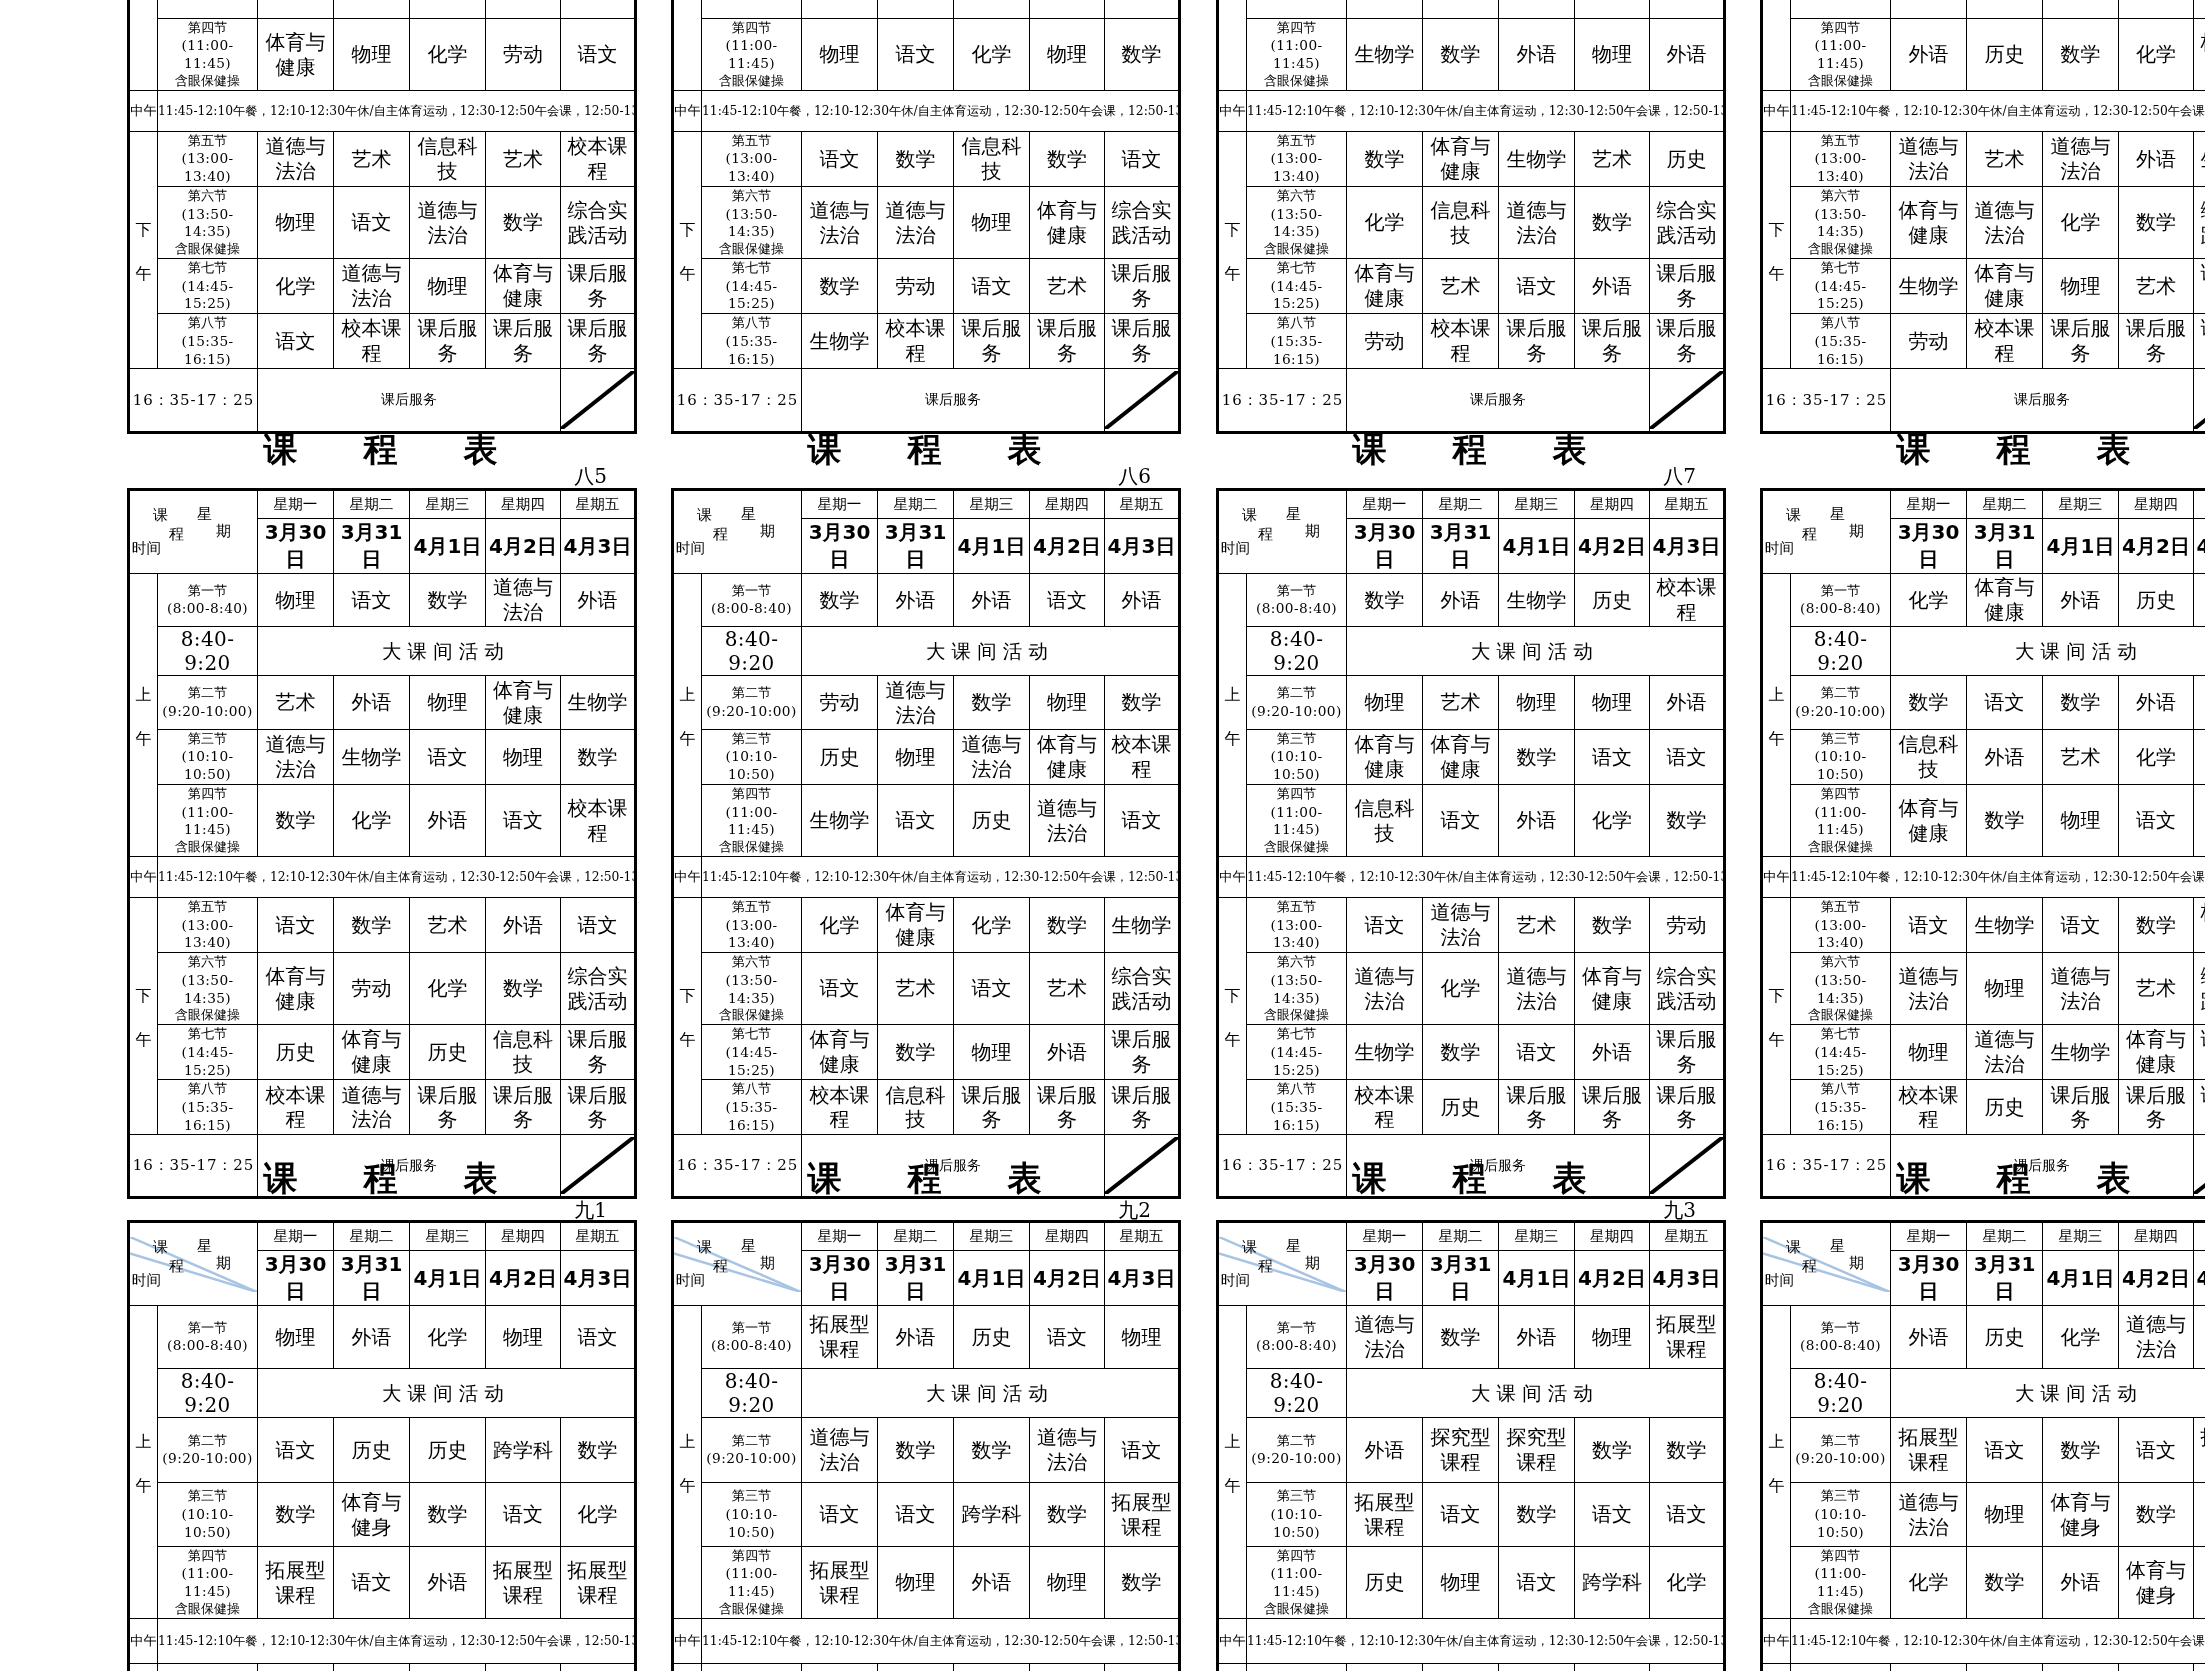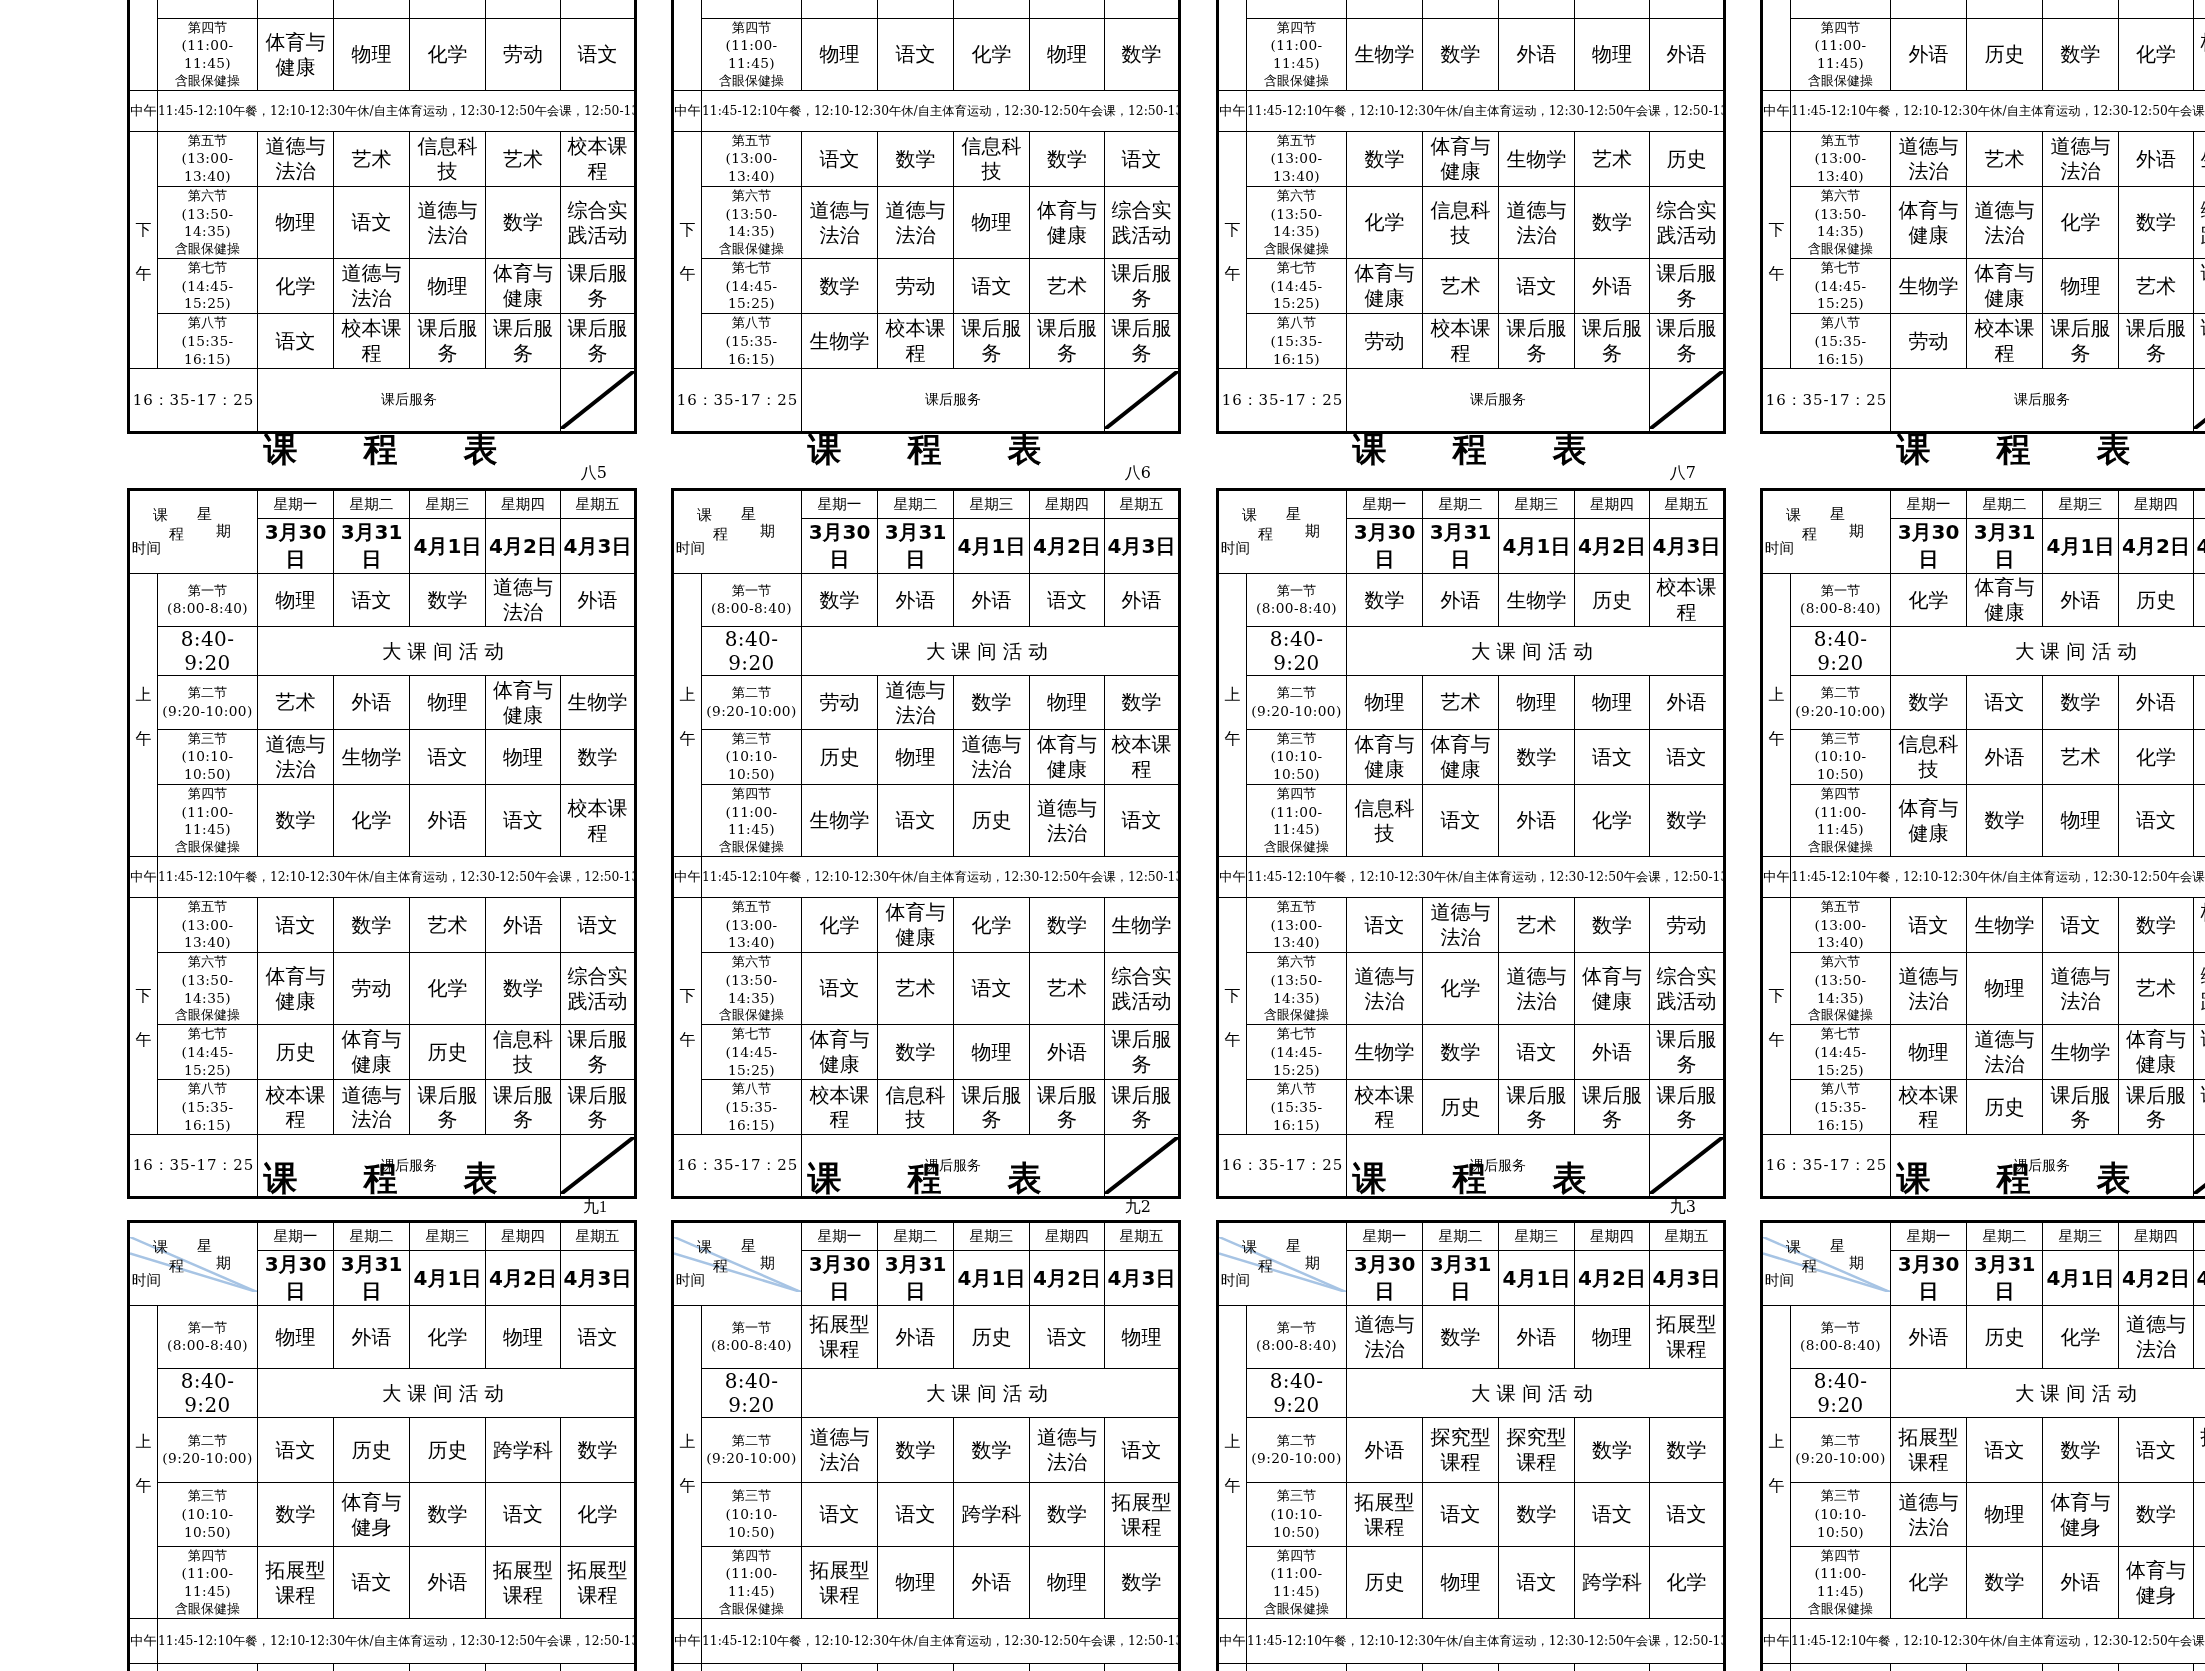--- a/index.html
+++ b/index.html
@@ -32,21 +32,21 @@
   td.period .pnote{font-size:13px;line-height:1.3}
   td.subj{font-size:20px;line-height:1.24;padding:0.9px 2.6px}
   td.breaktime{font-size:20px;letter-spacing:0.4px}
   td.breaktext{font-size:19.4px;letter-spacing:6.2px}
   td.svctime{font-size:15px;letter-spacing:0.9px}
   td.svctext{font-size:14px}
   td.diagcell{position:static}
   .sched-title{position:absolute;width:507px;text-align:center;font-size:34px;font-weight:bold;
                letter-spacing:66px;padding-left:66px;box-sizing:border-box;white-space:nowrap}
   .class-label{position:absolute;width:507px;text-align:right;padding-right:27px;box-sizing:border-box;
-               font-size:16px;white-space:nowrap}
+               font-size:20px;white-space:nowrap}
 </style>
 </head>
 <body>
 
 <div id="page">
     <div class="block" style="left: 127px; top: 0px;">
       <table class="sched cut-top">
         <colgroup>
           <col style="width: 29px;">
           <col style="width: 100px;">
@@ -300,21 +300,21 @@
             <td class="diagcell">
               <svg width="100%" height="57px" viewBox="0 0 100 100" preserveAspectRatio="none" class="diag-svg">
                 <line x1="0" y1="100" x2="100" y2="0" stroke="#000000" stroke-width="4" vector-effect="non-scaling-stroke"></line>
               </svg>
             </td>
           </tr>
         </tbody>
       </table>
     </div>
     <div class="sched-title" style="left: 127px; top: 1156px;">课程表</div>
-    <div class="class-label" style="left: 127px; top: 1197px; font-family: Liberation Serif, serif;">九1</div>
+    <div class="class-label" style="left: 127px; top: 1197px;">九1</div>
     <div class="block" style="left: 127px; top: 1220px;">
       <table class="sched">
         <colgroup>
           <col style="width: 29px;">
           <col style="width: 100px;">
           <col style="width: 76px;">
           <col style="width: 76px;">
           <col style="width: 76px;">
           <col style="width: 75px;">
           <col style="width: 75px;">

